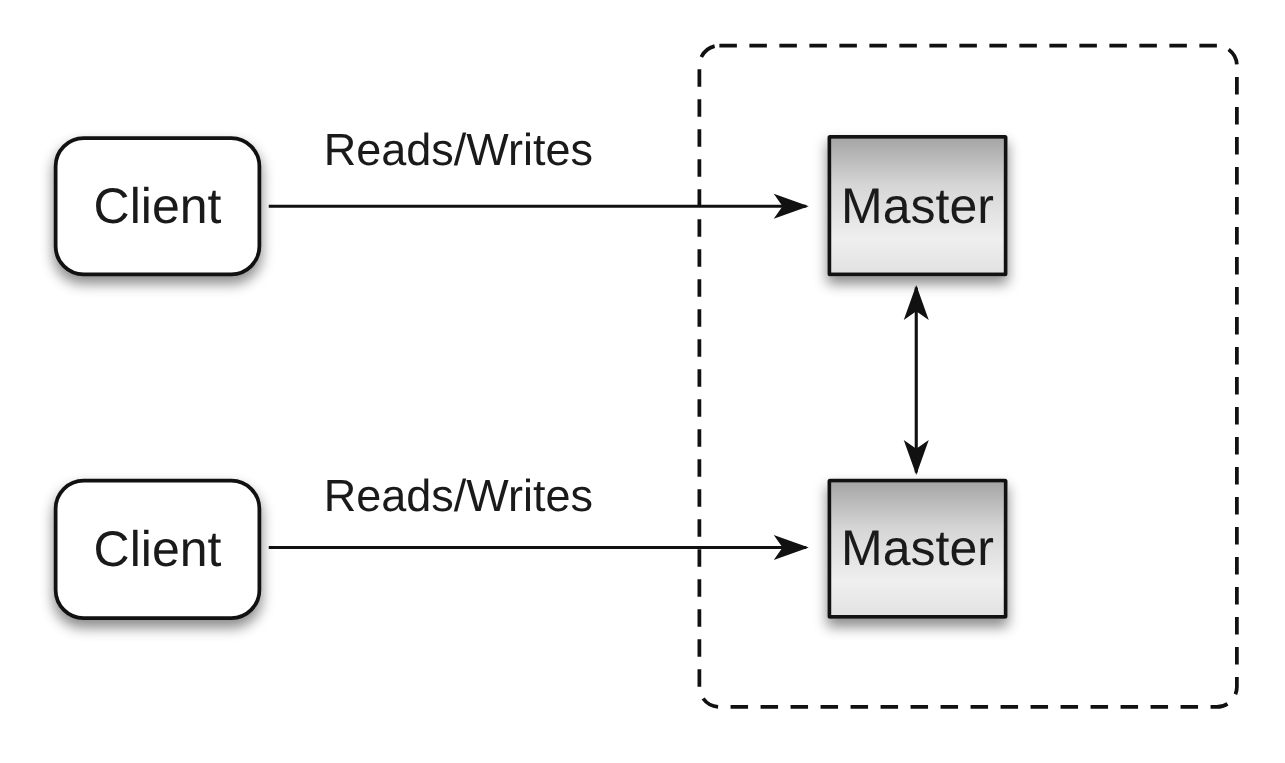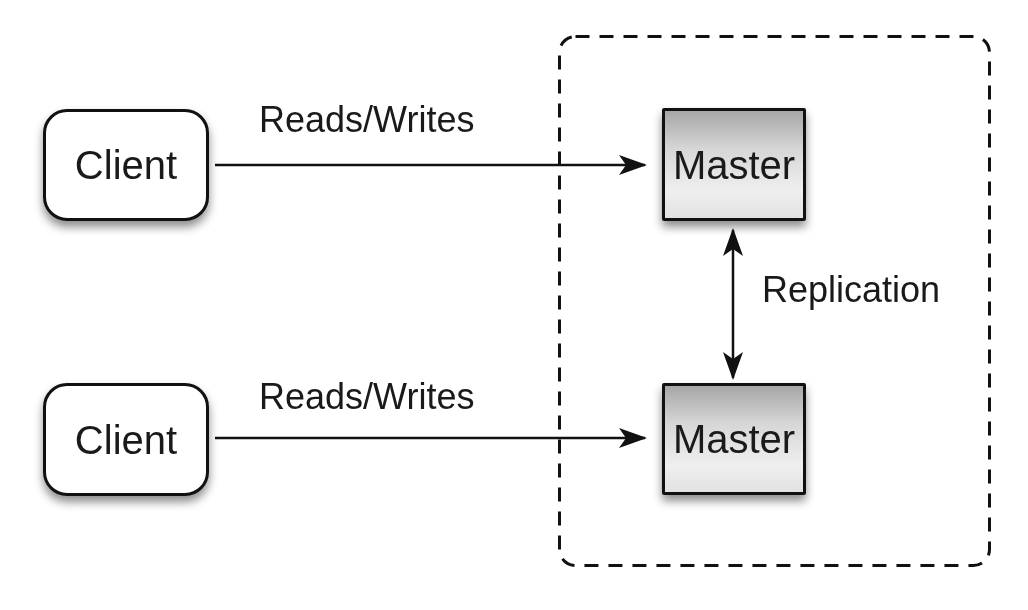--- a/index.html
+++ b/index.html
@@ -103,15 +103,14 @@
   </div>
 
   <div class="node master bottom">
     <span>Master</span>
   </div>
 
   <div class="edge-label rw-top">Reads/Writes</div>
 
   <div class="edge-label rw-bottom">Reads/Writes</div>
 
-  <div class="edge-label replication">Replication</div>
 
 </div>
 
 </body></html>

